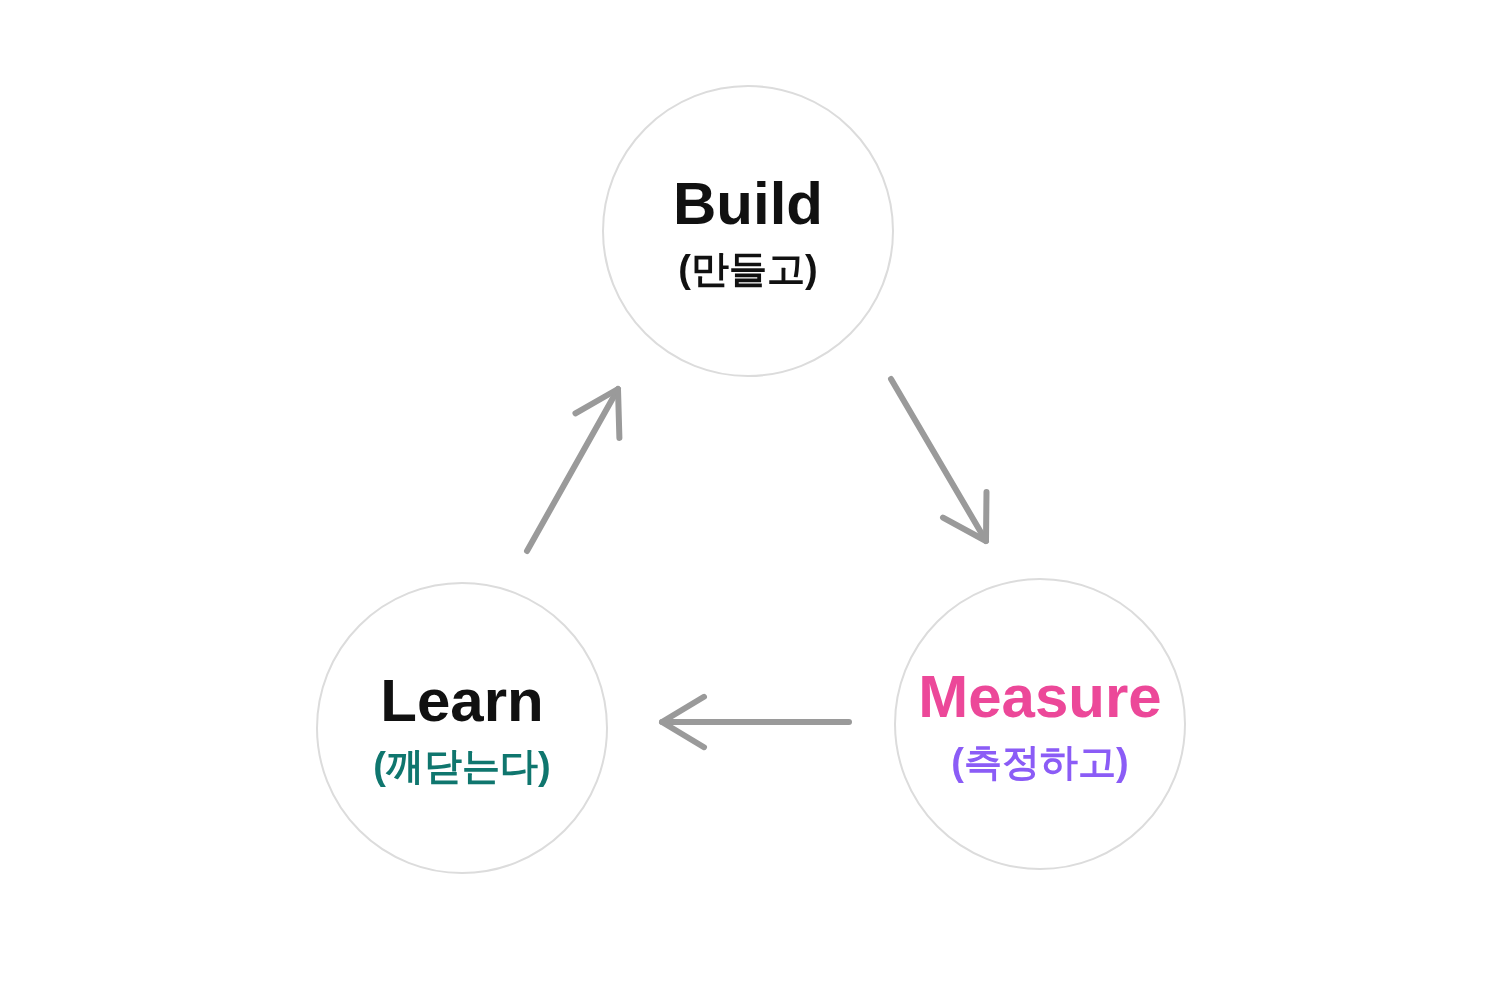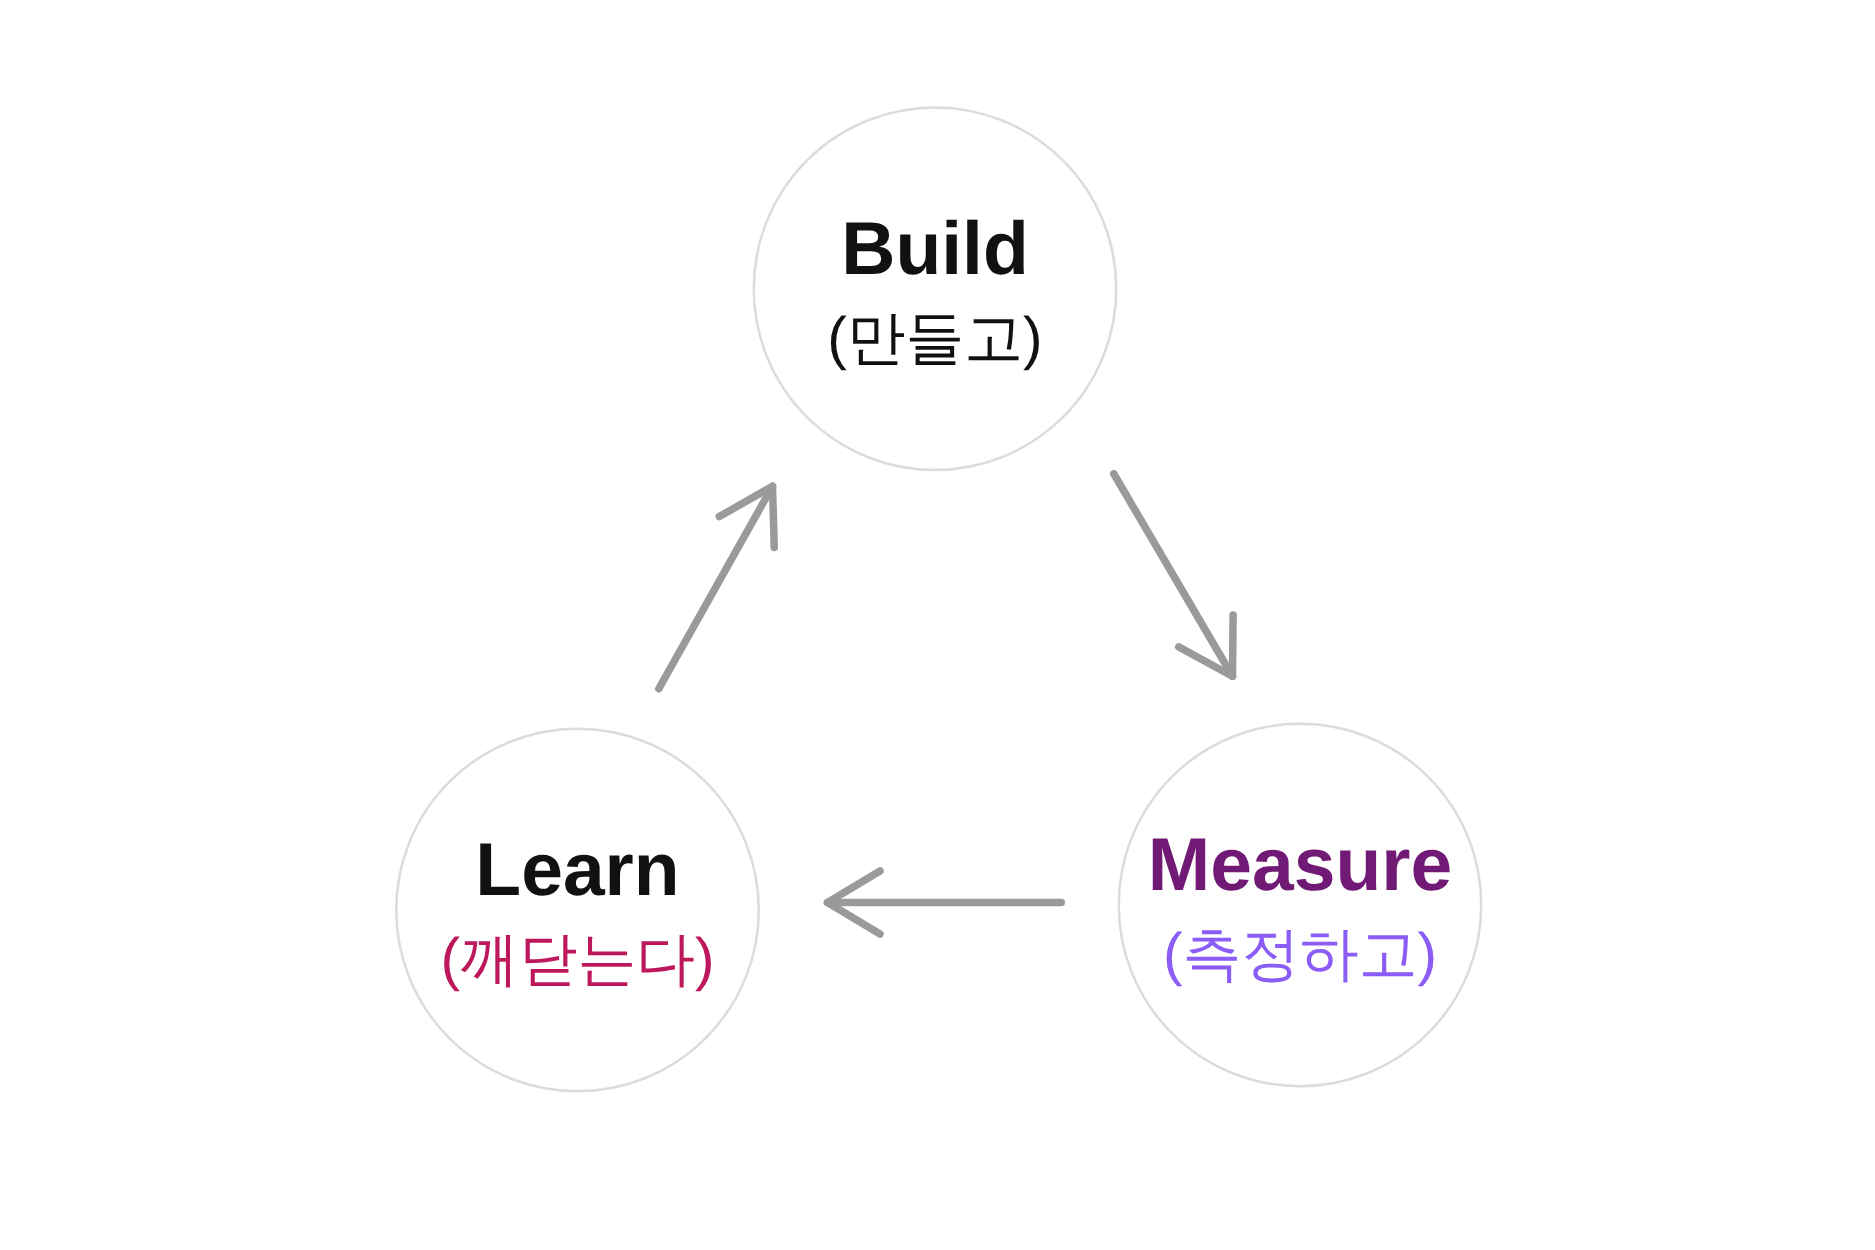--- a/index.html
+++ b/index.html
@@ -43,22 +43,22 @@
   .node-measure { left: 894px; top: 578px; }
   .node-label {
     font-size: 60px;
     font-weight: 700;
     color: #111111;
     line-height: 1.05;
     letter-spacing: 0px;
   }
   .node-sublabel {
     margin-top: 14px;
-    font-size: 47px;
-    font-weight: 400;
+    font-size: 38px;
+    font-weight: 700;
     color: #111111;
     line-height: 1.1;
   }
 </style>
 </head>
 <body style="background: rgb(255, 255, 255);">
 
 <div class="canvas">
 
   <svg class="arrow-layer" viewBox="0 0 1500 1000" xmlns="http://www.w3.org/2000/svg" aria-hidden="true">
@@ -71,22 +71,22 @@
     <line class="arrow-line" x1="849" y1="722" x2="662" y2="722" stroke="#9a9a9a" stroke-width="6" stroke-linecap="round" marker-end="url(#openArrow)"></line>
     <line class="arrow-line" x1="527" y1="551" x2="618" y2="389" stroke="#9a9a9a" stroke-width="6" stroke-linecap="round" marker-end="url(#openArrow)"></line>
   </svg>
 
   <div class="node node-build" style="border-color: rgb(220, 220, 220);">
     <div class="node-label" style="color: rgb(17, 17, 17);">Build</div>
     <div class="node-sublabel" style="color: rgb(17, 17, 17);">(만들고)</div>
   </div>
 
   <div class="node node-measure" style="border-color: rgb(220, 220, 220);">
-    <div class="node-label" style="color: #701a75;">Measure</div>
+    <div class="node-label" style="color: #ec4899;">Measure</div>
     <div class="node-sublabel" style="color: #8b5cf6;">(측정하고)</div>
   </div>
 
   <div class="node node-learn" style="border-color: rgb(220, 220, 220);">
     <div class="node-label" style="color: rgb(17, 17, 17);">Learn</div>
-    <div class="node-sublabel" style="color: #be185d;">(깨닫는다)</div>
+    <div class="node-sublabel" style="color: #0f766e;">(깨닫는다)</div>
   </div>
 
 </div>
 
 </body></html>

